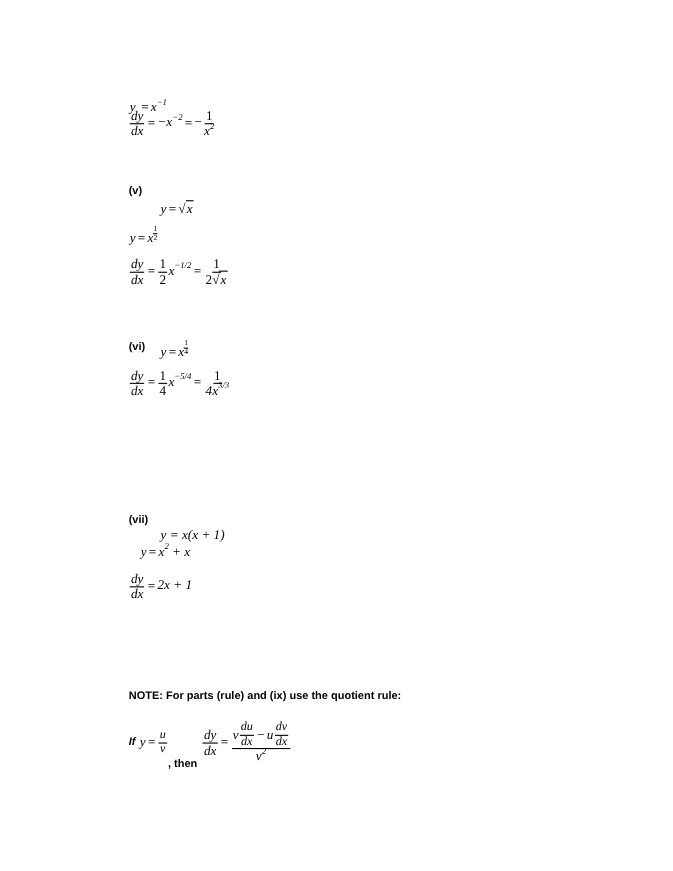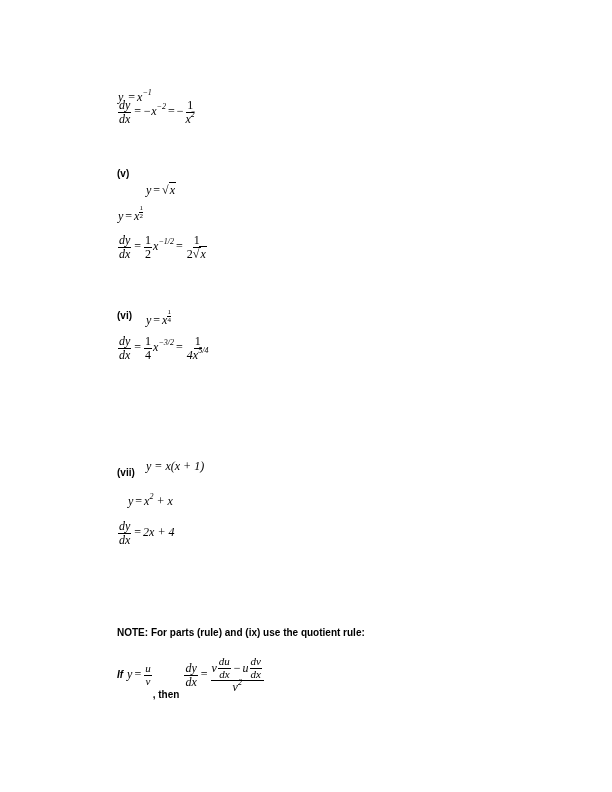--- a/index.html
+++ b/index.html
@@ -70,40 +70,40 @@
     </span>
 </div>
 
 <div class="m" style="left:117px; top:335px;">
   <span class="frac">
     <span class="num">dy</span>
     <span>dx</span>
   </span><span class="op">=</span><span class="frac n">
     <span class="num">1</span>
     <span>4</span>
-  </span><span>x</span><sup>−3/2</sup><span class="op">=</span><span class="frac">
+  </span><span>x</span><sup>−5/4</sup><span class="op">=</span><span class="frac">
     <span class="num n">1</span>
-    <span><span>4x</span><sup>5/4</sup></span>
+    <span><span>4x</span><sup>3/3</sup></span>
   </span>
 </div>
 
 <div class="lbl" style="left:117px; top:468px;">(vii)</div>
-<div class="m" style="left:146px; top:460px;font-style:italic;">
+<div class="m" style="left:146px; top:480px;font-style:italic;">
   <span>y = x(x + 1)</span>
 </div>
 
 <div class="m" style="left:128px; top:495px;">
   <span>y</span><span class="op">=</span><span>x</span><sup>2</sup>&nbsp;<span>+ x</span>
 </div>
 
 <div class="m" style="left:117px; top:520px;">
   <span class="frac">
     <span class="num">dy</span>
     <span>dx</span>
-  </span><span class="op">=</span><span>2x + 4</span>
+  </span><span class="op">=</span><span>2x + 1</span>
 </div>
 
 <div class="lbl" style="left:117px; top:628px;">NOTE:  For parts (rule) and (ix) use the quotient rule:</div>
 
 <div style="position:absolute; left:117px; top:650px; height:50px; display:flex; align-items:center; white-space:nowrap;">
   <span class="lbl" style="position:static;font-style:italic;">If</span>
   <span class="m" style="position:static; margin-left:4px;">
     <span>y</span><span class="op">=</span><span class="frac small">
         <span class="num">u</span>
         <span>v</span>

